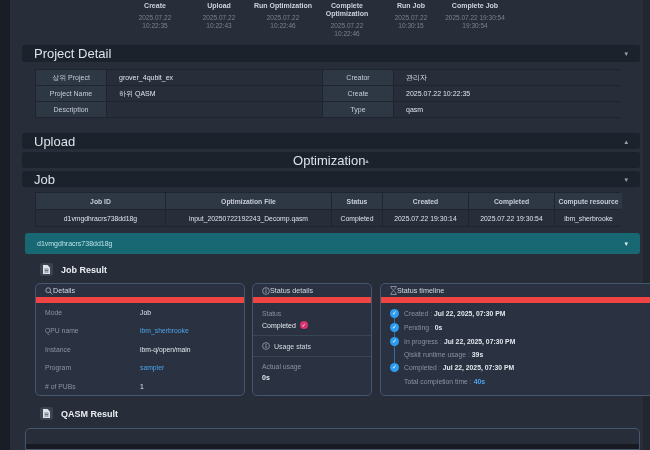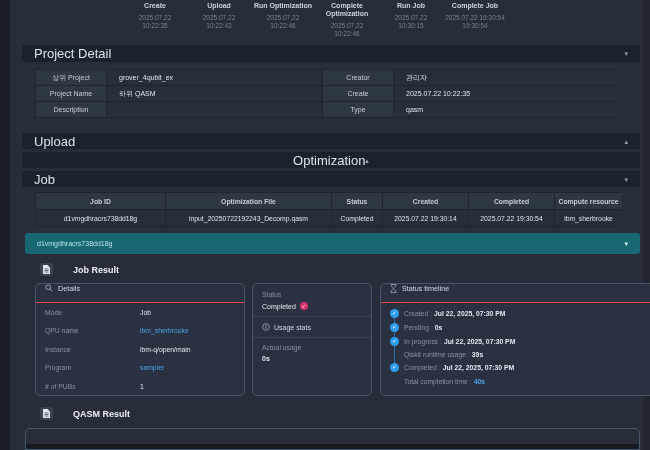--- a/index.html
+++ b/index.html
@@ -52,35 +52,35 @@
   
   .jobselect {
     position:absolute; left:25px; top:233px; width:615px; height:21px;
     background:#176873; border-radius:3px; display:flex; align-items:center;
     justify-content:space-between; padding:0 12px; cursor:pointer;
   }
   .jobselect-text { font-size:7px; color:#b9e2e7; }
   .jobselect .chev { color:#d8eaec; }
 
   
-  .result-heading { position:absolute; display:flex; align-items:center; gap:20px; }
+  .result-heading { position:absolute; display:flex; align-items:center; gap:8px; }
   .h-jobresult { left:40px; top:263px; }
   .h-qasm { left:40px; top:407px; }
   .heading-iconbox {
     width:13px; height:13px; background:#3c4452; border-radius:3px;
     display:flex; align-items:center; justify-content:center;
   }
   .heading-label { font-size:9px; font-weight:700; color:#eceff3; }
 
   
   .card { position:absolute; top:283px; height:113px; background:#2a3140; border:1px solid #45566f; border-radius:5px; }
   .card-details  { left:35px;  width:210px; }
   .card-status   { left:252px; width:120px; }
   .card-timeline { left:380px; width:288px; }
-  .card-head { height:19px; display:flex; gap:5px; padding:0 9px; border-bottom:1px solid #ef4444; }
+  .card-head { height:19px; display:flex; align-items:center; padding:0 9px; border-bottom:6px solid #ef4444; }
   .card-title { font-size:7.2px; color:#d5dbe4; }
 
   .drow { display:flex; align-items:center; height:18.5px; padding:0 9px; }
   .dlabel { width:50%; font-size:6.8px; color:#8a93a2; }
   .dvalue { font-size:6.8px; color:#e3e8ef; }
   .link { color:#4da3e8; cursor:pointer; }
 
   .s-body { padding:7px 9px 0; }
   .s-label { font-size:6.8px; color:#8a93a2; margin-bottom:4px; }
   .s-value-row { display:flex; align-items:center; gap:4px; }
@@ -241,20 +241,28 @@
       <span class="dlabel">Program</span>
       <span class="dvalue link">sampler</span>
     </div>
     <div class="drow">
       <span class="dlabel"># of PUBs</span>
       <span class="dvalue">1</span>
     </div>
   </div>
 
   <div class="card card-status">
+    <div class="card-head">
+      <svg width="8" height="8" viewBox="0 0 8 8">
+          <circle cx="4" cy="4" r="3.4" fill="none" stroke="#9aa3b2" stroke-width="0.8"></circle>
+          <path d="M4 3.4 V6" stroke="#9aa3b2" stroke-width="1"></path>
+          <circle cx="4" cy="2.2" r="0.6" fill="#9aa3b2"></circle>
+        </svg>
+      <span class="card-title">Status details</span>
+    </div>
     <div class="s-body">
       <div class="s-label">Status</div>
       <div class="s-value-row">
         <span class="s-value">Completed</span>
         <span class="badge">✓</span>
       </div>
       <div class="divider"></div>
       <div class="usage-row">
         <svg width="8" height="8" viewBox="0 0 8 8">
             <circle cx="4" cy="4" r="3.4" fill="none" stroke="#9aa3b2" stroke-width="0.8"></circle>

